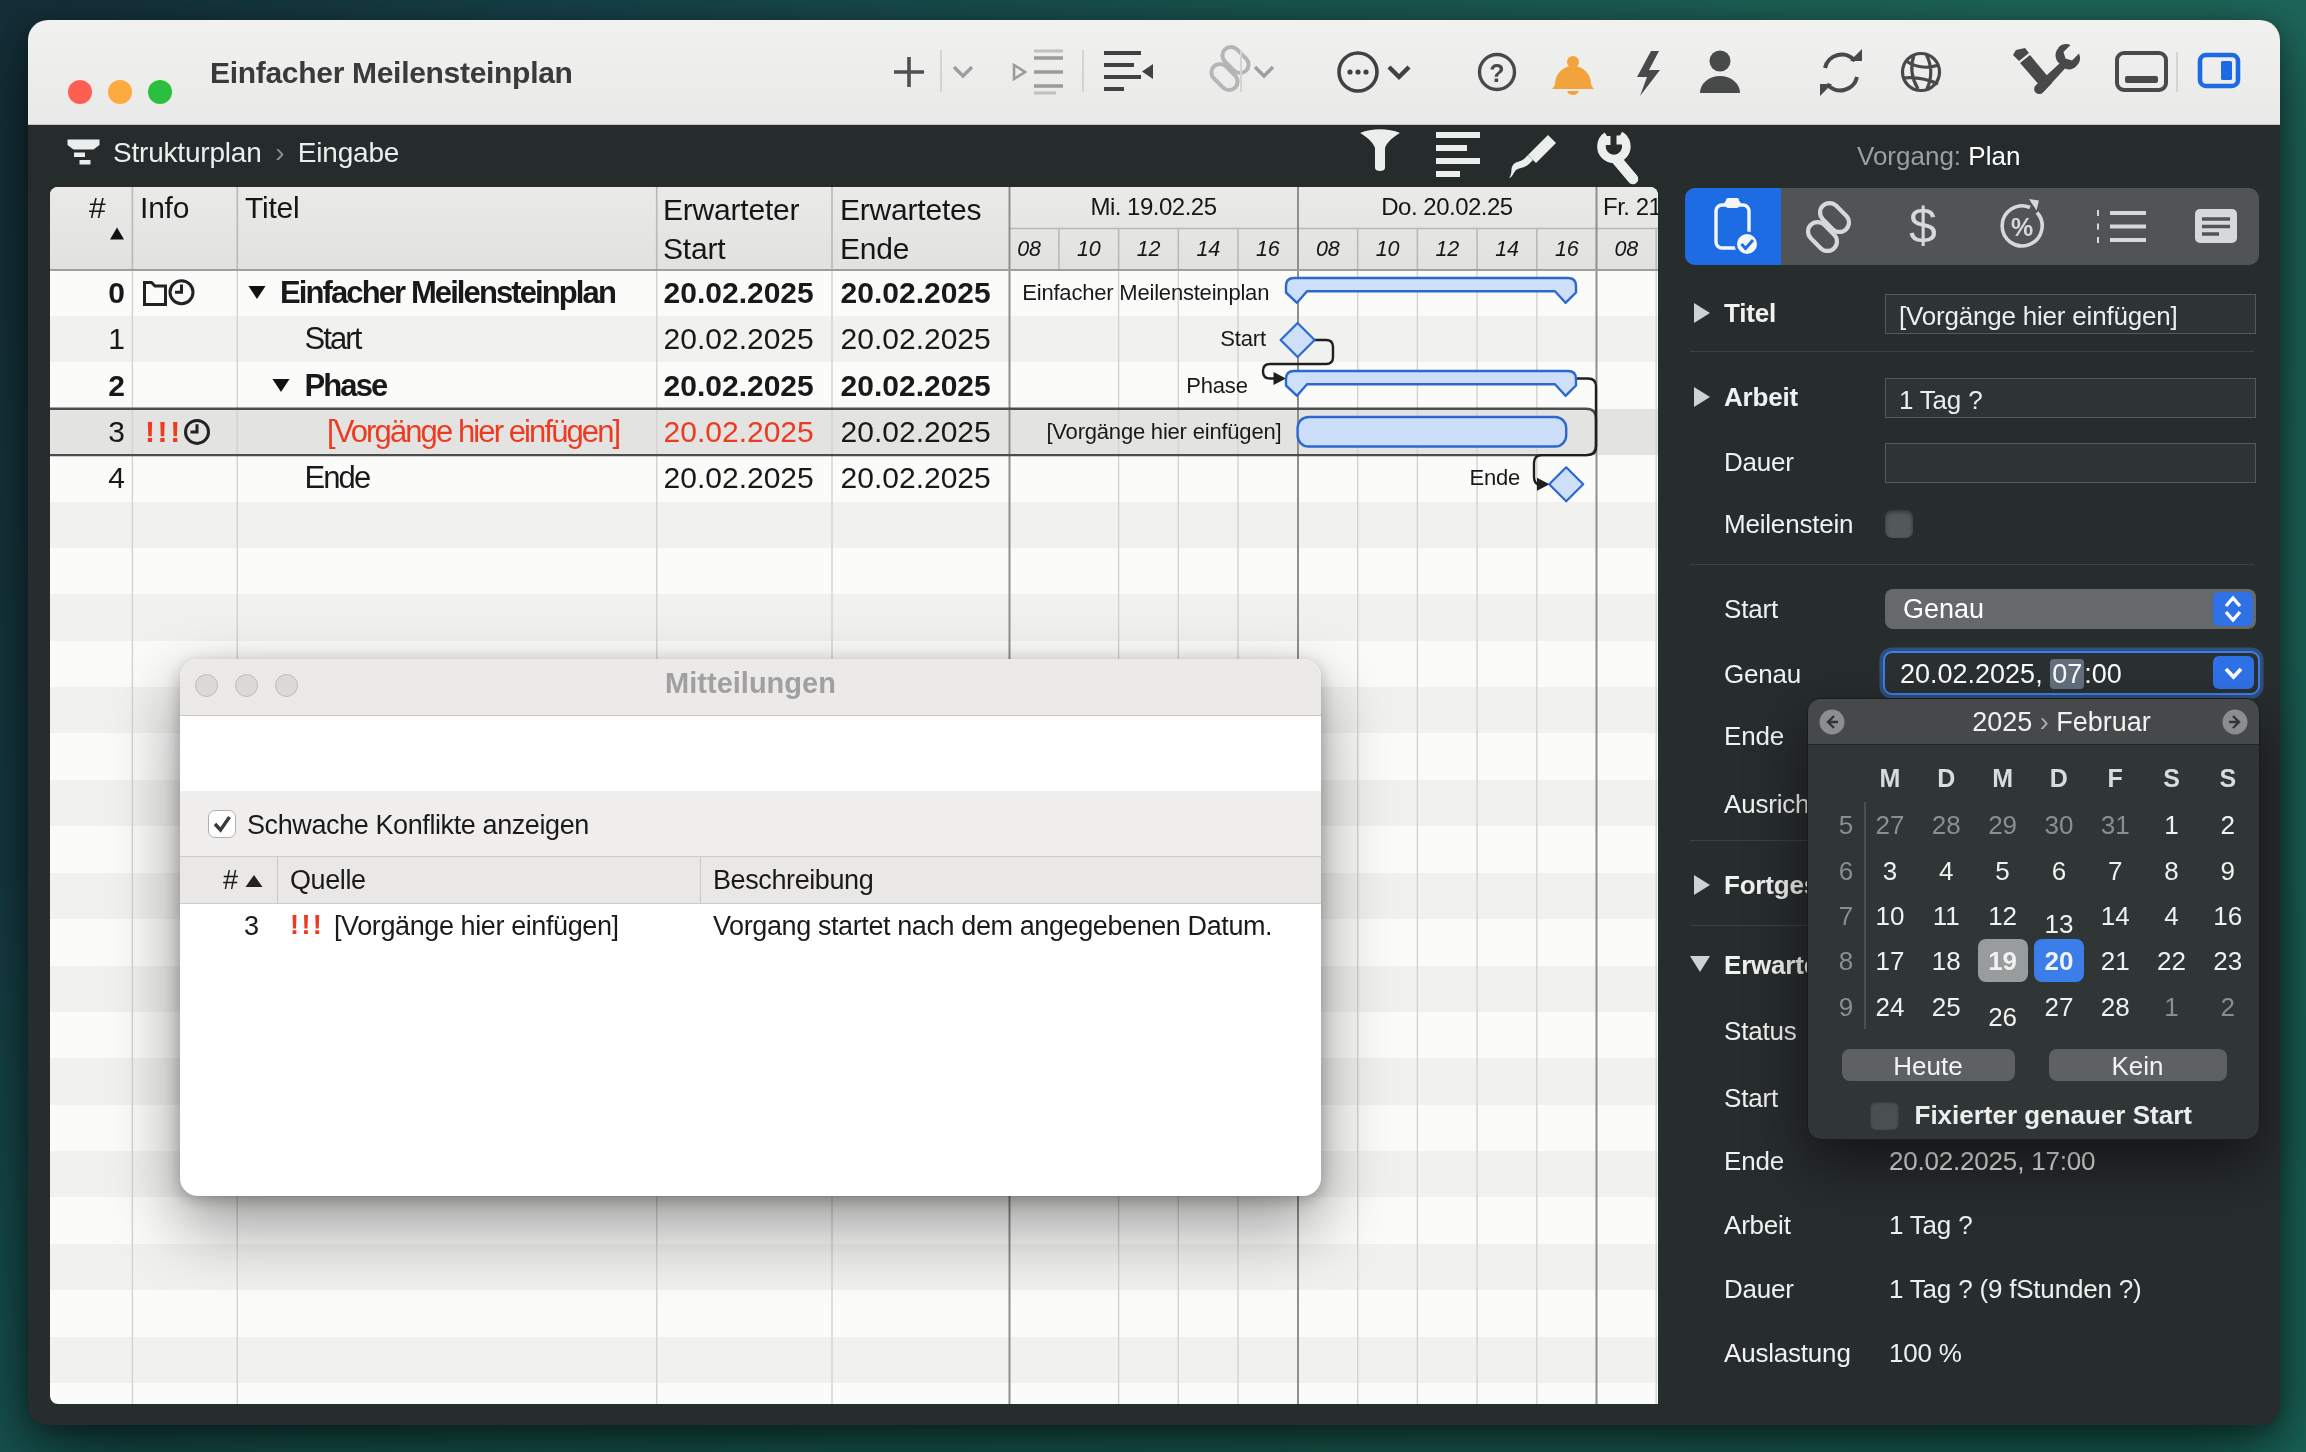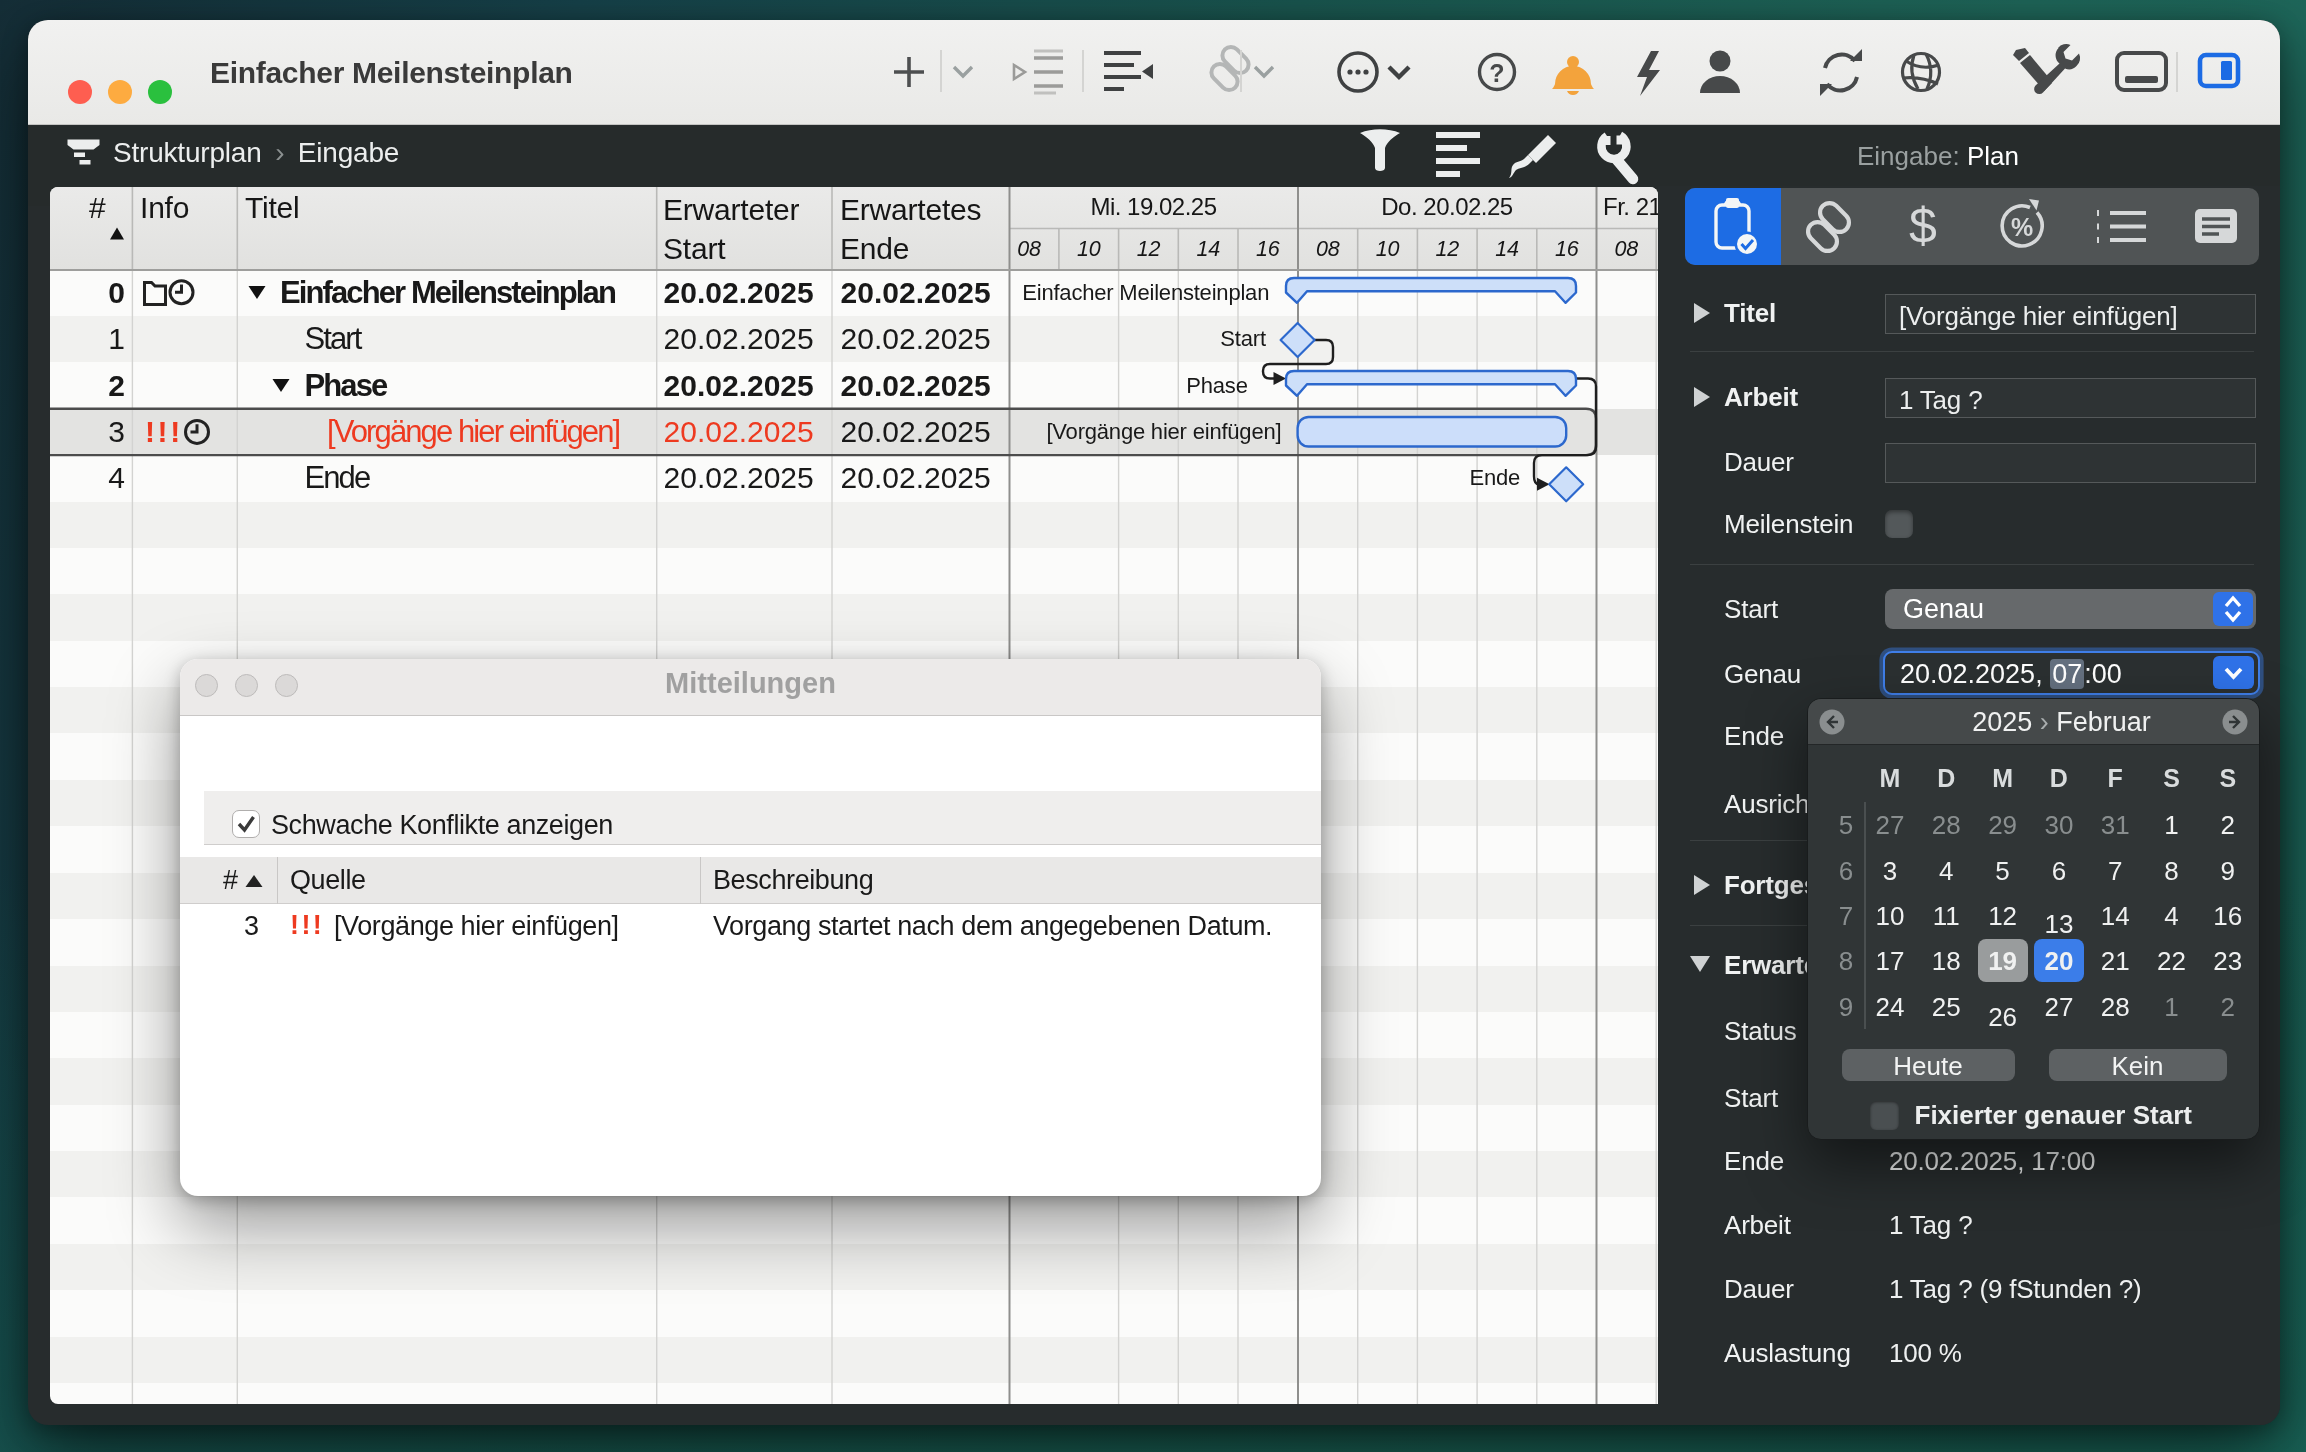--- a/index.html
+++ b/index.html
@@ -58,21 +58,21 @@
   .sbbox { position:absolute; left:227px; width:371px; height:40px; background:#2e3334; border:1.8px solid #55595a;
            font-size:26px; color:#eceeee; padding:6px 0 0 13px; white-space:nowrap; overflow:hidden; letter-spacing:-0.2px; }
   .tri { position:absolute; width:0; height:0; border-left:16px solid #cfd2d3; border-top:10px solid transparent; border-bottom:10px solid transparent; }
   .trid { position:absolute; width:0; height:0; border-top:16px solid #cfd2d3; border-left:10px solid transparent; border-right:10px solid transparent; }
   
   #dialog { position:absolute; left:180px; top:659px; width:1141px; height:537px; border-radius:18px;
             background:#fff; box-shadow:0 30px 70px rgba(0,0,0,.4), 0 4px 16px rgba(0,0,0,.25); overflow:hidden; }
   #dlgtitle { position:absolute; left:0; top:0; width:100%; height:57px; background:#eceae9; border-bottom:1px solid #c9c7c6;padding-left:8px; }
   .dtl { position:absolute; top:15px; width:23px; height:23px; border-radius:50%; background:#dbd9d8; border:1px solid #bdbbba; }
   #dlgseg { position:absolute; left:0; top:58px; width:100%; height:73px; background:#efeeed; border-bottom:1px solid #d4d2d1; }
-  #dlgchk { position:absolute; left:0; top:132px; width:100%; height:54px; background:#efeeed; border-bottom:1px solid #cfcdcc;margin-left:24px; }
+  #dlgchk { position:absolute; left:0; top:132px; width:100%; height:66px; background:#efeeed; border-bottom:1px solid #cfcdcc; }
   #dlghdr { position:absolute; left:0; top:198px; width:100%; height:47px; background:#e9e8e7; border-bottom:1px solid #cfcdcc; }
   .dtx { position:absolute; font-size:27px; color:#1a1a1a; white-space:nowrap; letter-spacing:-0.4px; }
   
   #popover { position:absolute; left:1807px; top:698px; width:453px; height:442px; background:#303536; border-radius:14px;
              border:1px solid #191c1d; box-shadow:0 24px 56px rgba(0,0,0,.5); overflow:hidden; z-index:30; }
   .cal { position:absolute; width:56px; text-align:center; font-size:26px; color:#f0f1f1; }
   .calg { color:#898e8f; }
   .calw { position:absolute; width:56px; text-align:center; font-size:25px; font-weight:bold; color:#d9dcdd; }
 </style>
 </head>
@@ -146,21 +146,21 @@
       <path d="M 30 4 c 12 -5 28 -5 40 0 c -7 4 -13 9 -15 15 l 0 20 c 0 4 -10 4 -10 0 l 0 -20 c -2 -6 -8 -11 -15 -15 z" fill="#eceeee"></path>
       <path d="M 106 6 h 44 M 106 19 h 31 M 106 32 h 44 M 106 45 h 24" stroke="#eceeee" stroke-width="6"></path>
       <g fill="#eceeee">
         <path d="M 198 26 l 20 -20 l 8 8 l -20 20 z"></path>
         <path d="M 203 31 l -4 4 c -4 4 -9 3 -13 6 c -3 3 -3 7 -7 8 c 4 -5 1 -9 4 -13 c 3 -4 7 -3 11 -6 l 4 -4 z"></path>
       </g>
       <path d="M 277 7 a 12.5 12.5 0 1 0 13 -0.5" fill="none" stroke="#eceeee" stroke-width="8.5"></path>
       <path d="M 277 7 v 9 M 290 6.5 v 9" stroke="#eceeee" stroke-width="7"></path>
       <path d="M 287 31 l 16 19" stroke="#eceeee" stroke-width="10.5" stroke-linecap="round"></path>
     </svg>
-    <div id="vorgang"><span class="dim">Eingabe:</span> Plan</div>
+    <div id="vorgang"><span class="dim">Vorgang:</span> Plan</div>
   </div>
   <div id="tablearea">
     <div class="stripe" style="top:128.9px;height:46.4px;background:#f1f1ef;"></div>
     <div class="stripe" style="top:221.7px;height:46.4px;background:#e3e3e1;"></div>
     <div class="stripe" style="top:314.5px;height:46.4px;background:#f1f1ef;"></div>
     <div class="stripe" style="top:407.3px;height:46.4px;background:#f1f1ef;"></div>
     <div class="stripe" style="top:500.1px;height:46.4px;background:#f1f1ef;"></div>
     <div class="stripe" style="top:592.9px;height:46.4px;background:#f1f1ef;"></div>
     <div class="stripe" style="top:685.7px;height:46.4px;background:#f1f1ef;"></div>
     <div class="stripe" style="top:778.5px;height:46.4px;background:#f1f1ef;"></div>

